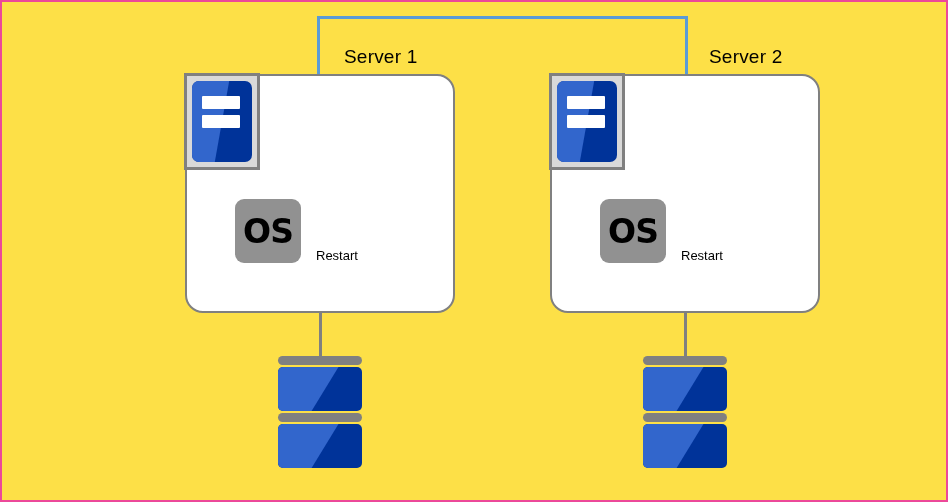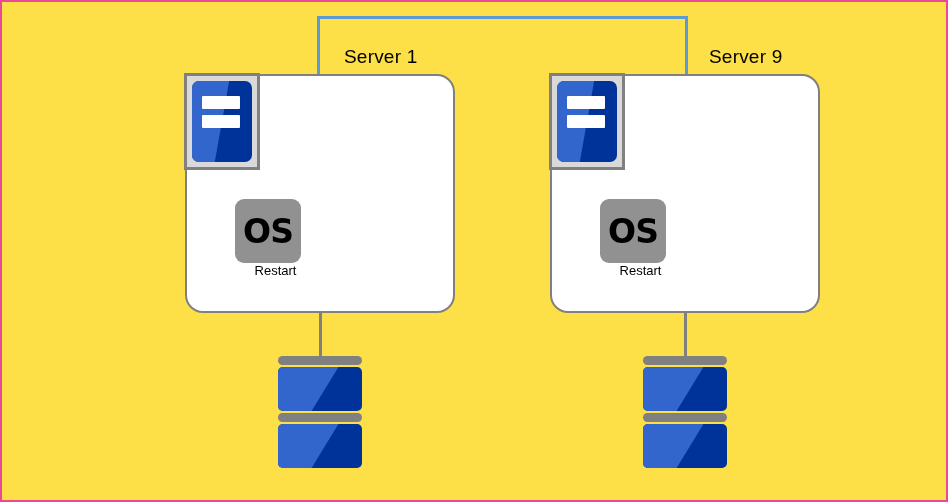--- a/index.html
+++ b/index.html
@@ -102,21 +102,21 @@
     left: 16%;
     width: 64%;
     height: 13px;
     background: #ffffff;
     border-radius: 1px;
   }
   .machine-bar.b1 { top: 19%; }
   .machine-bar.b2 { top: 42%; }
 
   
-  .os-group { position: absolute; display: flex; align-items: center; flex-direction: column; }
+  .os-group { position: absolute; display: flex; align-items: flex-end; }
   #os-group-1 { left: 233px; top: 197px; }
   #os-group-2 { left: 598px; top: 197px; }
   .os-badge {
     width: 66px;
     height: 64px;
     border-radius: 9px;
     background: #919191;
     display: flex;
     align-items: center;
     justify-content: center;
@@ -205,21 +205,21 @@
   <div class="disk-connector" id="disk-connector-1"></div>
 
   <div class="disk-stack" id="disk-stack-1">
     <div class="disk-plate"></div>
     <div class="disk-body"></div>
     <div class="disk-plate"></div>
     <div class="disk-body"></div>
   </div>
 
 
-  <div class="server-label" id="server-2-label">Server 9</div>
+  <div class="server-label" id="server-2-label">Server 2</div>
 
   <div class="server-box" id="server-2-box"></div>
 
   <div class="machine-icon" id="server-2-icon">
     <div class="machine-inner">
       <div class="machine-bar b1"></div>
       <div class="machine-bar b2"></div>
     </div>
   </div>
 

